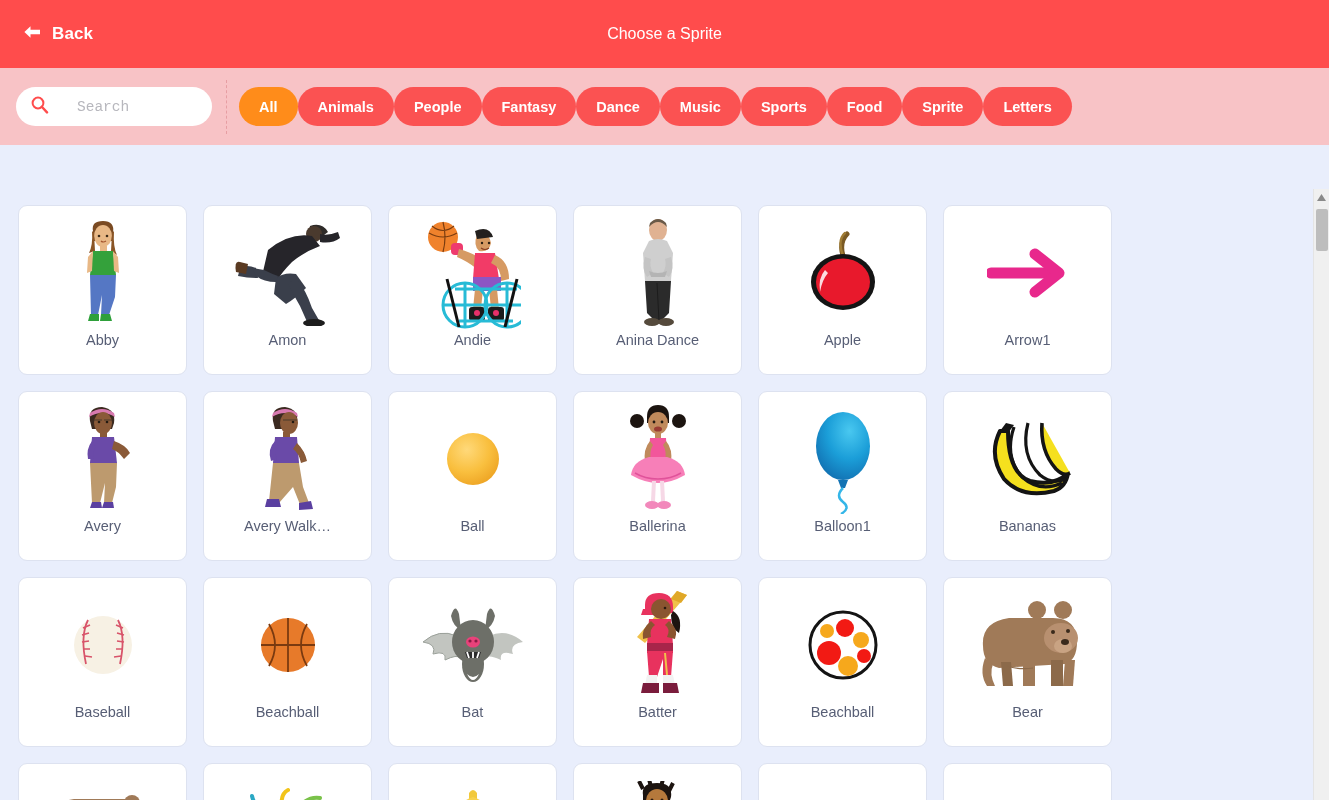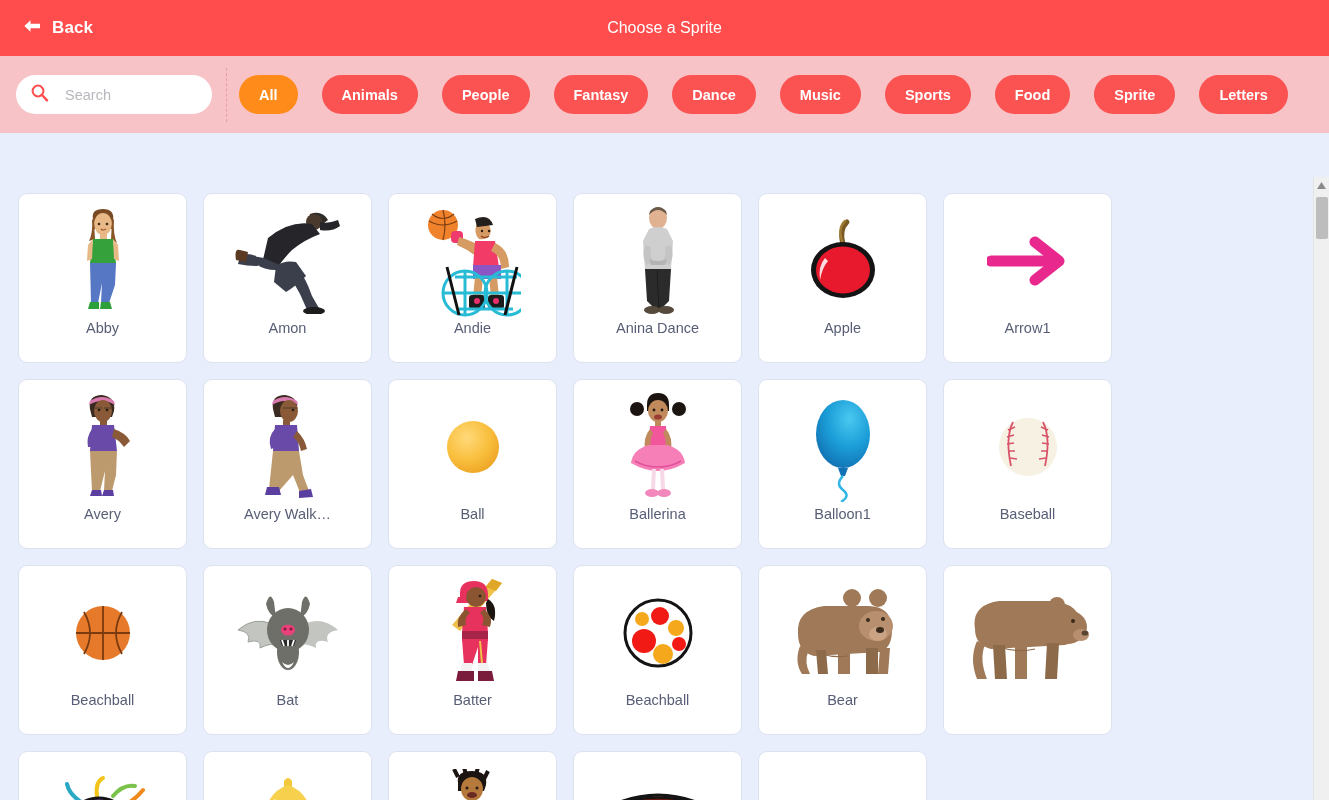--- a/index.html
+++ b/index.html
@@ -6,21 +6,21 @@
   html, body {
     width: 1329px; height: 800px;
     overflow: hidden;
     font-family: "Liberation Sans", sans-serif;
     background: #e9eefc;
   }
 
   
   .header {
     position: relative;
-    height: 56px;
+    height: 68px;
     background: #ff4c4c;
     display: flex;
     align-items: center;
   }
   .back-btn {
     display: flex;
     align-items: center;
     gap: 10px;
     margin-left: 22px;
     cursor: pointer;
@@ -60,35 +60,35 @@
     border-radius: 20px;
     display: flex;
     align-items: center;
     flex: 0 0 auto;
   }
   .search-icon { margin-left: 14px; display: block; flex: 0 0 auto; }
   .search-input {
     border: none;
     outline: none;
     background: transparent;
-    margin-left: 16px;
-    font-family: Liberation Sans, sans-serif;
+    margin-left: 28px;
+    font-family: Liberation Mono, monospace;
     font-size: 14.5px;
     color: #575e75;
     width: 120px;
   }
   .search-input::placeholder { color: #b7b7bd; }
   .divider {
     width: 0;
     height: 54px;
     border-left: 1px dashed #e79ea3;
     margin: 0 12px 0 14px;
     flex: 0 0 auto;
   }
-  .tags { display: flex; align-items: center; gap: 24px; flex: 0 0 auto; }
+  .tags { display: flex; align-items: center; gap: 0; flex: 0 0 auto; }
   .tag {
     height: 39px;
     padding: 0 20px;
     border-radius: 20px;
     background: #fb5252;
     color: #ffffff;
     font-size: 14.5px;
     font-weight: bold;
     display: flex;
     align-items: center;
@@ -427,20 +427,32 @@
               </radialGradient>
             </defs>
           <ellipse cx="32" cy="42" rx="27" ry="34" fill="url(#balg)"></ellipse>
           <path d="M27 76 L37 76 L34 84 L30 84 Z" fill="#1273b4"></path>
           <path d="M32 84 Q24 92 32 98 Q40 104 30 110" stroke="#35b6e8" stroke-width="2.5" fill="none"></path>
         </svg>
       </div>
       <div class="card-label">Balloon1</div>
     </div>
 
+    <div class="card">
+      <div class="thumb">
+        <svg width="92" height="84" viewBox="0 0 92 84">
+          <path d="M18 14 Q6 38 22 62 Q40 82 72 74 Q84 70 86 56 Q72 70 48 64 Q26 56 26 14 Z" fill="#f5e01e" stroke="#141414" stroke-width="4" stroke-linejoin="round"></path>
+          <path d="M32 10 Q22 40 40 60 Q58 76 80 66" fill="none" stroke="#141414" stroke-width="3.2"></path>
+          <path d="M46 6 Q38 38 58 58 Q70 68 84 62" fill="none" stroke="#141414" stroke-width="3.2"></path>
+          <path d="M60 6 Q58 34 74 52 Q82 60 88 56" fill="#f5e01e" stroke="#141414" stroke-width="3.6"></path>
+          <path d="M18 14 L24 6 L32 8 L26 16 Z" fill="#141414"></path>
+        </svg>
+      </div>
+      <div class="card-label">Bananas</div>
+    </div>
 
     <div class="card">
       <div class="thumb">
         <svg width="62" height="62" viewBox="0 0 62 62">
           <circle cx="31" cy="31" r="29" fill="#f7f1e4"></circle>
           <path d="M16 6 Q8 22 14 50" stroke="#d8546a" stroke-width="1.8" fill="none"></path>
           <path d="M46 6 Q54 22 48 50" stroke="#d8546a" stroke-width="1.8" fill="none"></path>
           <g stroke="#d8546a" stroke-width="1.6">
             <path d="M11 14 L18 11 M10 21 L17 19 M10 28 L17 27 M11 35 L18 35 M13 42 L20 43"></path>
             <path d="M51 14 L44 11 M52 21 L45 19 M52 28 L45 27 M51 35 L44 35 M49 42 L42 43"></path>

